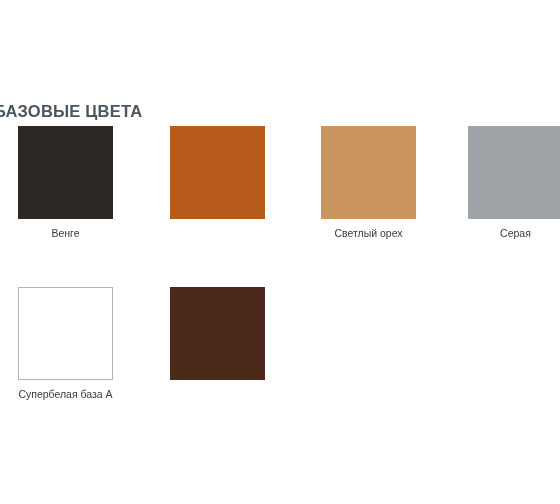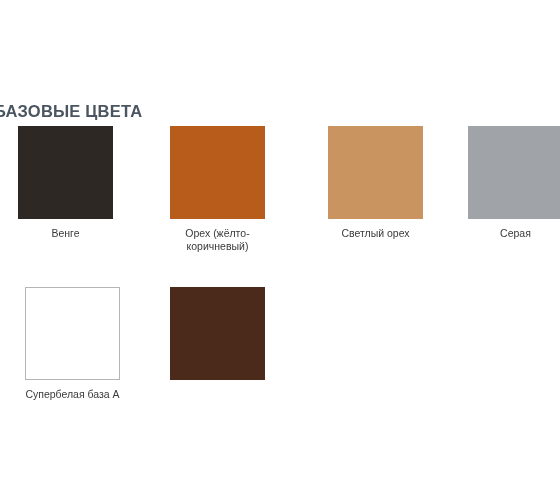--- a/index.html
+++ b/index.html
@@ -77,38 +77,37 @@
 
   <div class="swatch-row" id="swatch-row-1">
 
     <div class="swatch-cell" style="left:18px;">
       <div class="swatch-chip" style="background:#2e2825;"></div>
       <div class="swatch-label">Венге</div>
     </div>
 
     <div class="swatch-cell" style="left:170px;">
       <div class="swatch-chip" style="background:#b85c1b;"></div>
-      <div class="swatch-label">Орех (жёлто-коричневый)</div>
     </div>
 
-    <div class="swatch-cell" style="left:328px;">
+    <div class="swatch-cell" style="left:321px;">
       <div class="swatch-chip" style="background:#c9945f;"></div>
       <div class="swatch-label">Светлый орех</div>
     </div>
 
     <div class="swatch-cell" style="left:468px;">
       <div class="swatch-chip" style="background:#a0a3a8;"></div>
       <div class="swatch-label">Серая</div>
     </div>
 
   </div>
 
   <div class="swatch-row" id="swatch-row-2">
 
-    <div class="swatch-cell" style="left:18px;margin-left:7px;">
+    <div class="swatch-cell" style="left:18px;">
       <div class="swatch-chip" style="background:#ffffff;border:1px solid #b5b5b5;"></div>
       <div class="swatch-label">Супербелая база А</div>
     </div>
 
     <div class="swatch-cell" style="left:170px;">
       <div class="swatch-chip" style="background:#4b2a1c;"></div>
     </div>
 
   </div>
 

